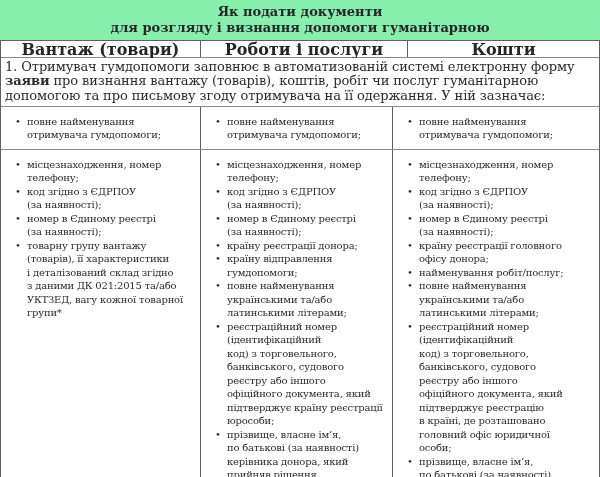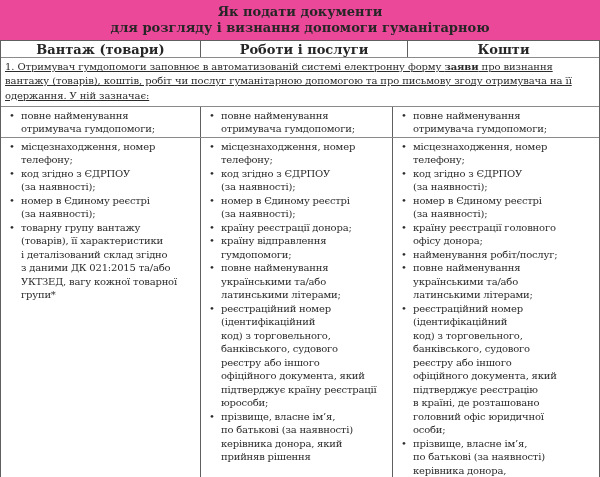--- a/index.html
+++ b/index.html
@@ -1,40 +1,40 @@
 <!DOCTYPE html>
 <html><head>
 <meta charset="utf-8">
 <style>
   * { margin:0; padding:0; box-sizing:border-box; }
   html, body { background:#ffffff; }
   .page {
     width:600px; height:477px; overflow:hidden; position:relative;
-    background:#ec4899; color:#2b2b2b;
+    background:#86efac; color:#2b2b2b;
     font-family:"DejaVu Serif", "Liberation Serif", serif;
   }
   .title-block { height:40px; padding-top:4px; text-align:center; }
   .title-line { font-size:13px; line-height:16px; font-weight:bold; color:#262626; }
   .doc-table { border:1px solid #5f5f5f; border-bottom:none; }
   .row { display:flex; border-bottom:1px solid #8a8a8a; }
   .cell { background:#fff; }
   .cell + .cell { border-left:1px solid #5f5f5f; }
   .c1 { width:199px; }
   .c2 { width:192px; }
   .c3 { flex:1; }
   .th {
-    font-weight:bold; font-size:13px; line-height:13px;
+    font-weight:bold; font-size:16px; line-height:13px;
     text-align:center; padding:2px 16px 1px; color:#262626;
   }
   .intro-cell {
-    width:100%; font-size:10px; line-height:14.3px;
-    padding:2px 4px 3px; letter-spacing:-0.1px;text-decoration:underline;
+    width:100%; font-size:13px; line-height:14.3px;
+    padding:2px 4px 3px; letter-spacing:-0.1px;
   }
   .intro-cell b { font-weight:bold; }
-  ul.bullets { list-style:none; margin:0; padding:2px 3px 1px 8px; }
+  ul.bullets { list-style:none; margin:6px; padding:2px 3px 1px 8px; }
   ul.bullets li {
     position:relative; padding-left:12px;
     font-size:10px; line-height:13.5px; letter-spacing:-0.2px;
     white-space:pre-line; color:#2b2b2b;
   }
   ul.bullets li::before { content:"\2022"; position:absolute; left:0; top:0; }
   .first-bullet-row { min-height:27px; }
   .details-row { border-bottom:none; height:348px; }
   .details-cell { position:relative; }
 </style>

